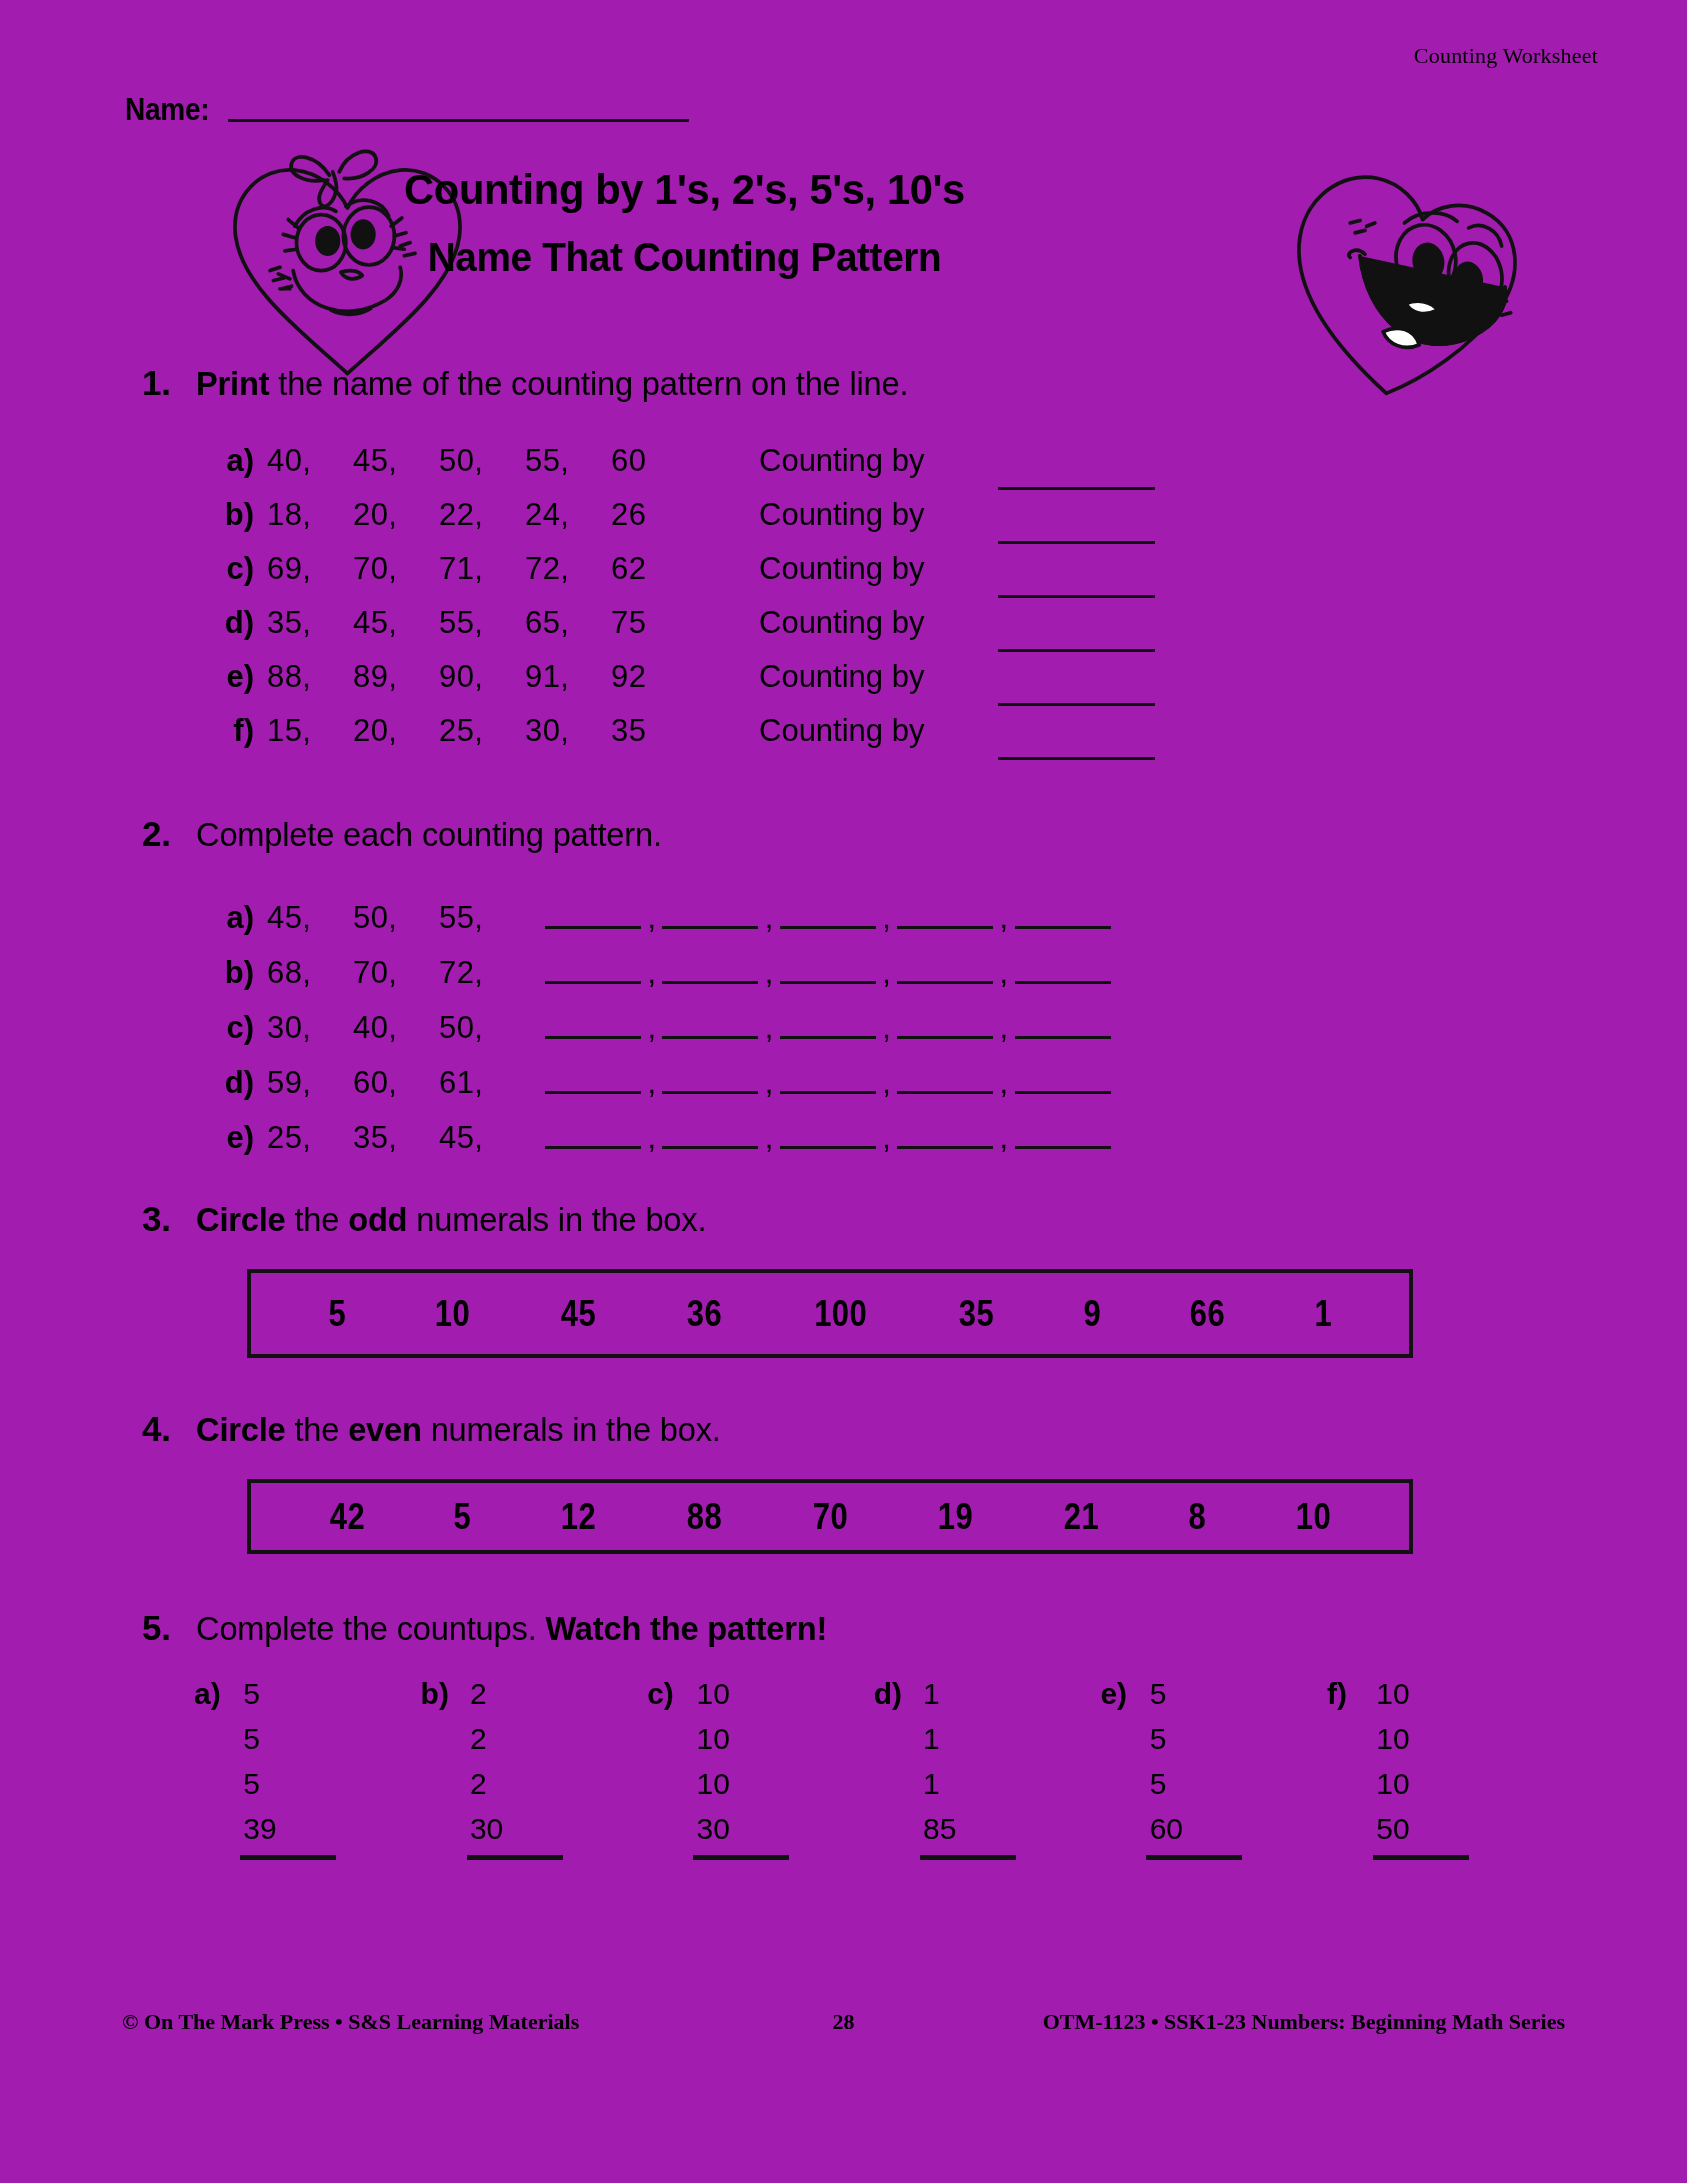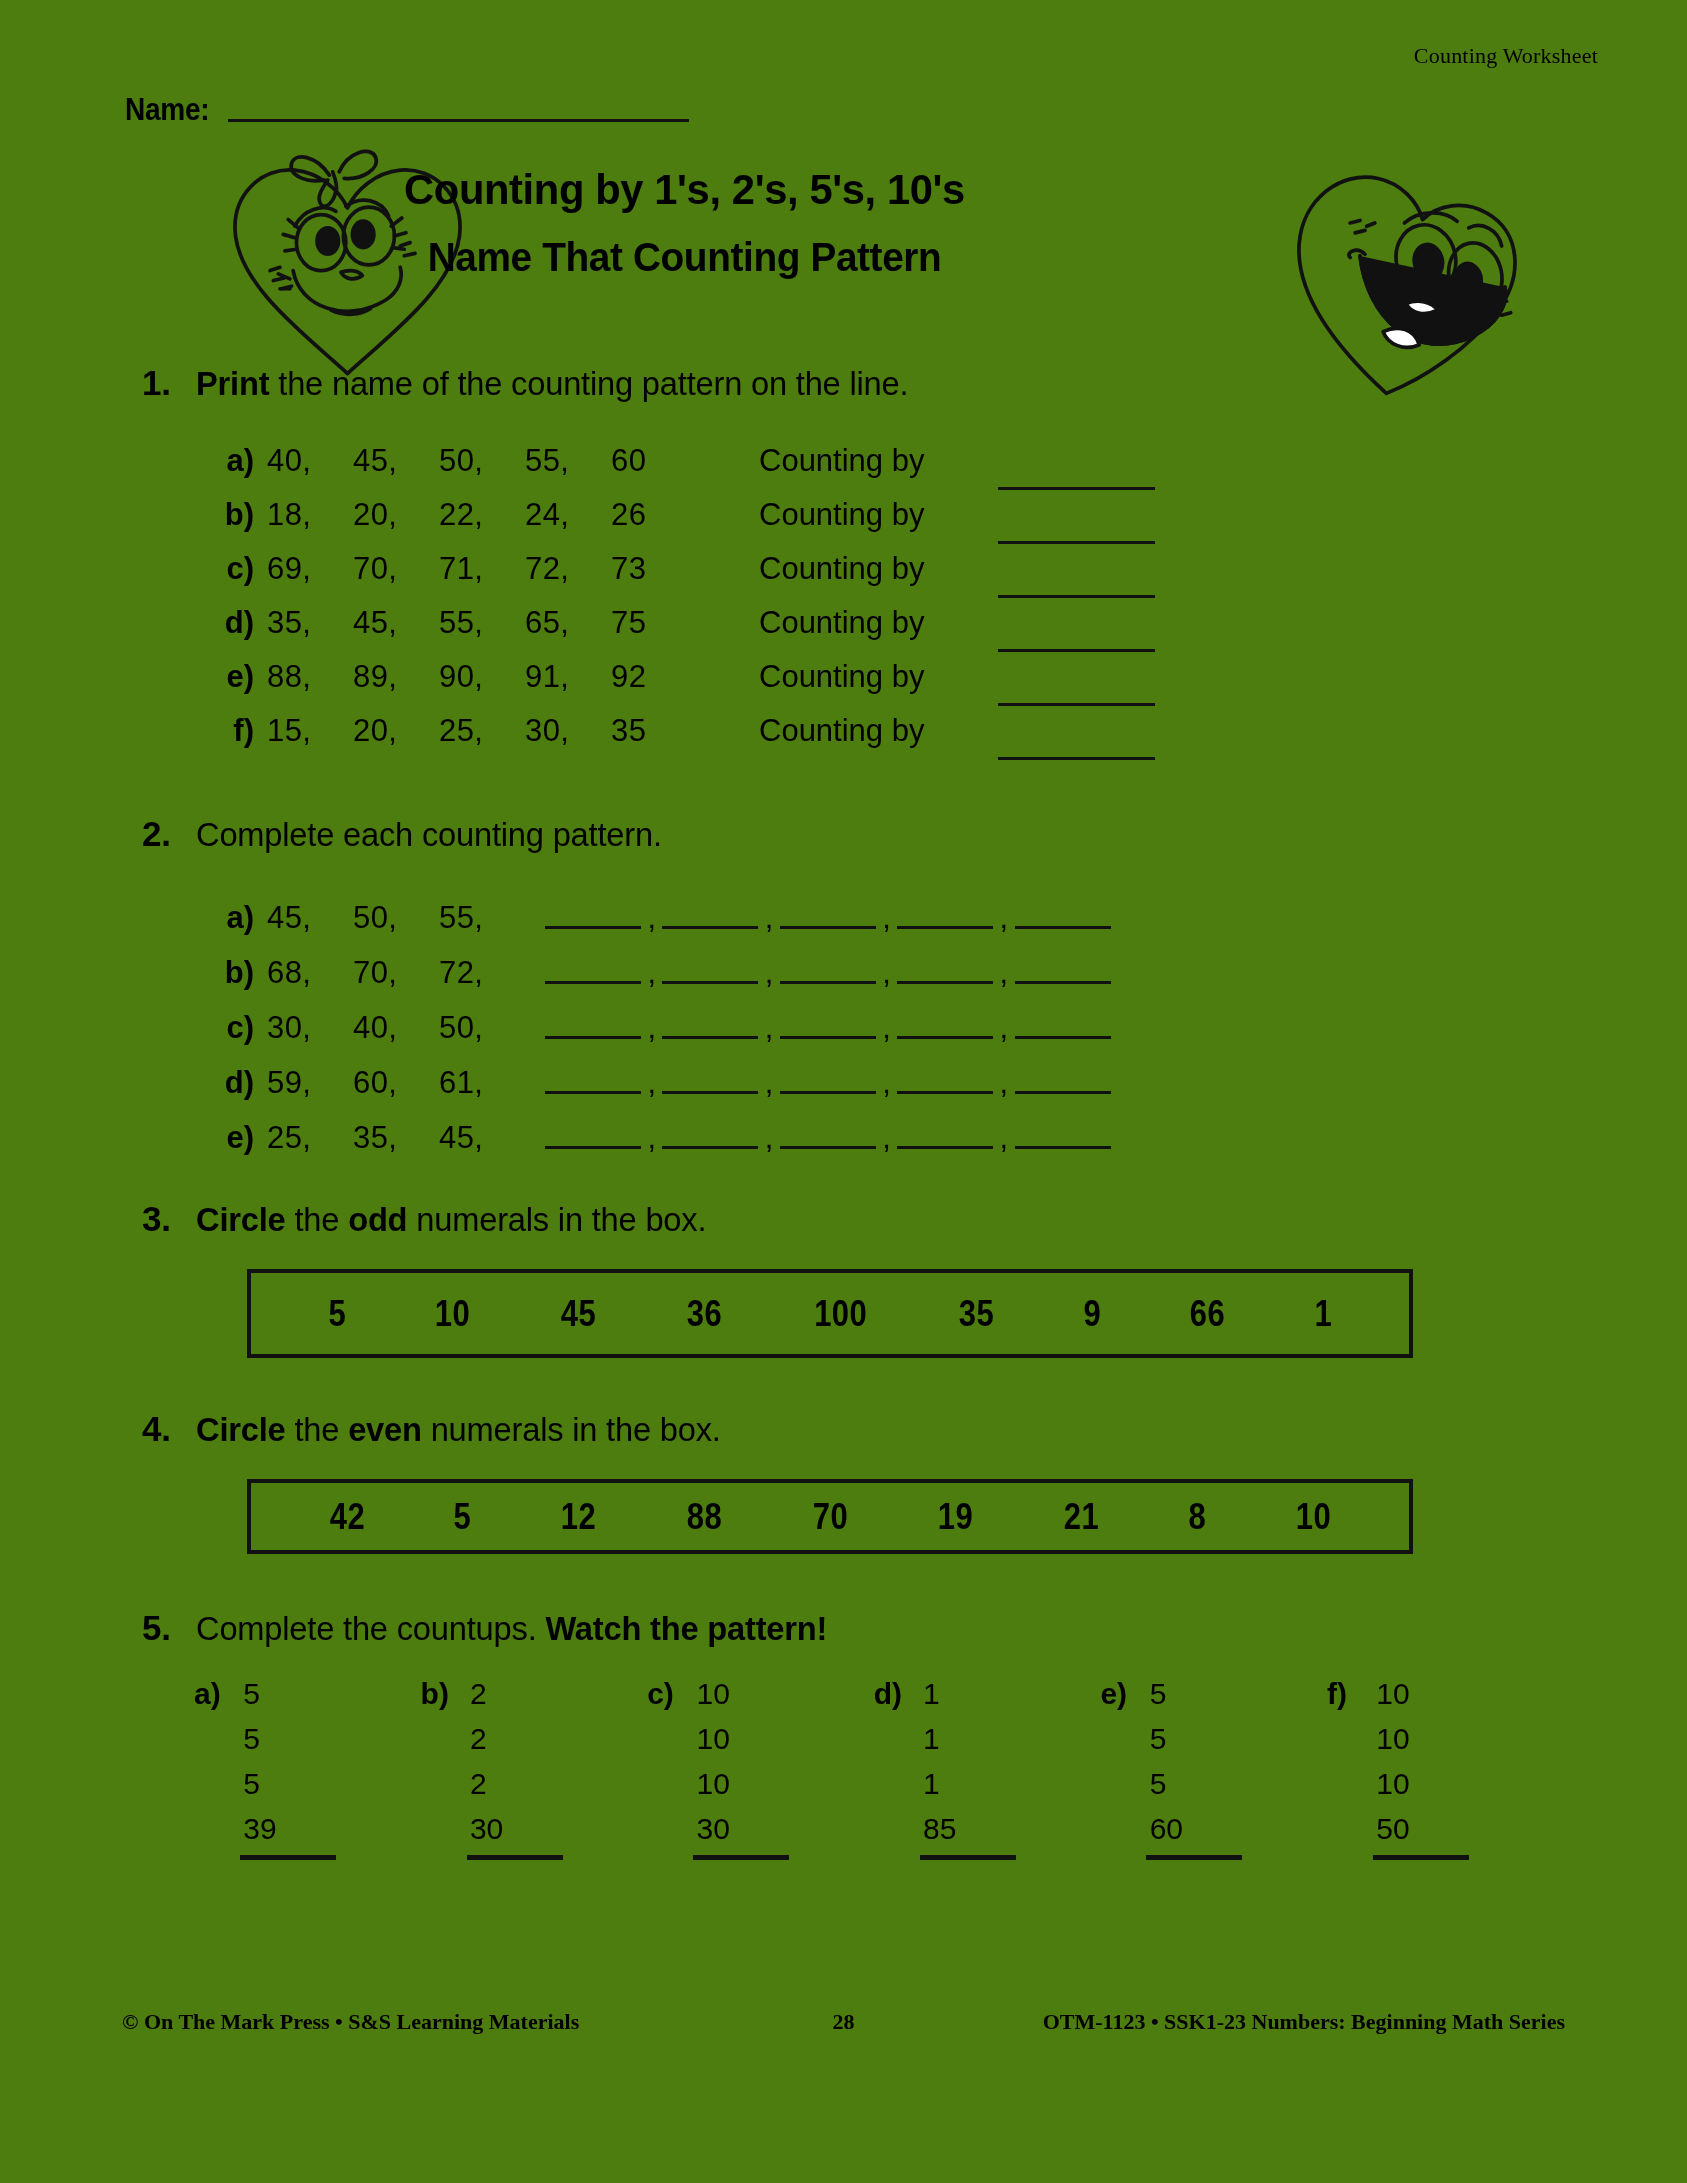--- a/index.html
+++ b/index.html
@@ -12,21 +12,21 @@
     height: 2183px;
     position: relative;
     font-family: "Liberation Sans", sans-serif;
     color: #000000;
     overflow: hidden;
   }
 
   .page {
     position: absolute;
     inset: 0;
-    background: #4d7c0f;
+    background: #a21caf;
   }
 
   
   #worksheet-kicker {
     position: absolute;
     top: 43px;
     right: 89px;
     font-family: "Liberation Serif", serif;
     font-size: 22px;
     letter-spacing: 0.2px;
@@ -383,21 +383,21 @@
       <span class="s1-label">Counting by</span>
       <span class="s1-blank"></span>
     </div>
 
     <div class="s1-row">
       <span class="s1-letter">c)</span>
       <span class="s1-num">69,</span>
       <span class="s1-num">70,</span>
       <span class="s1-num">71,</span>
       <span class="s1-num">72,</span>
-      <span class="s1-num">73</span>
+      <span class="s1-num">62</span>
       <span class="s1-label">Counting by</span>
       <span class="s1-blank"></span>
     </div>
 
     <div class="s1-row">
       <span class="s1-letter">d)</span>
       <span class="s1-num">35,</span>
       <span class="s1-num">45,</span>
       <span class="s1-num">55,</span>
       <span class="s1-num">65,</span>

